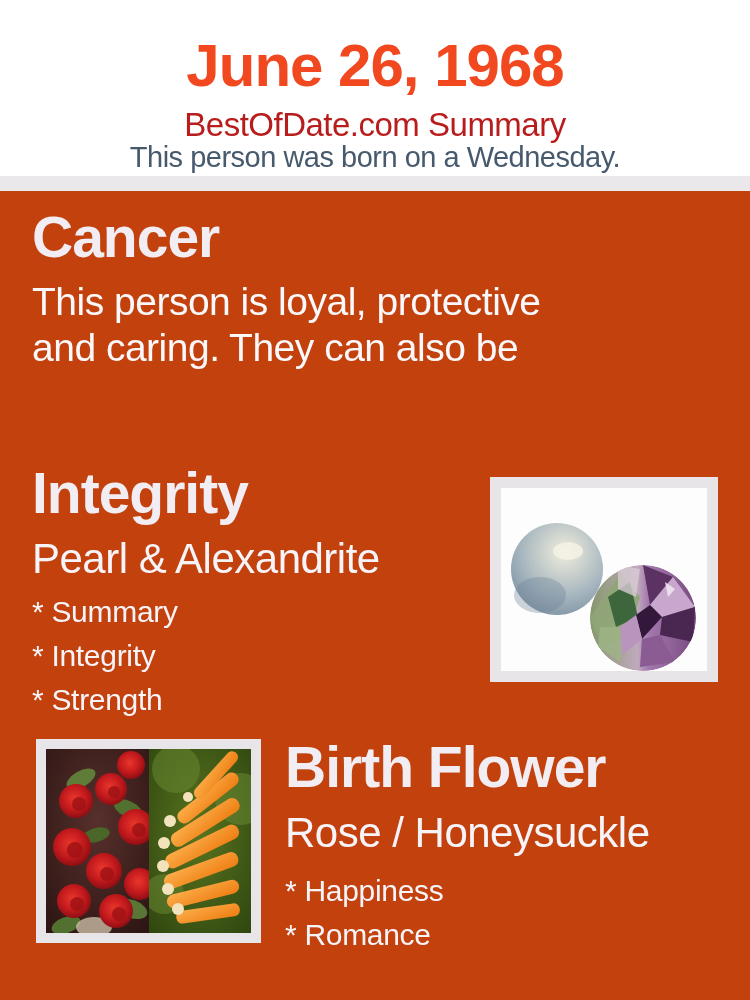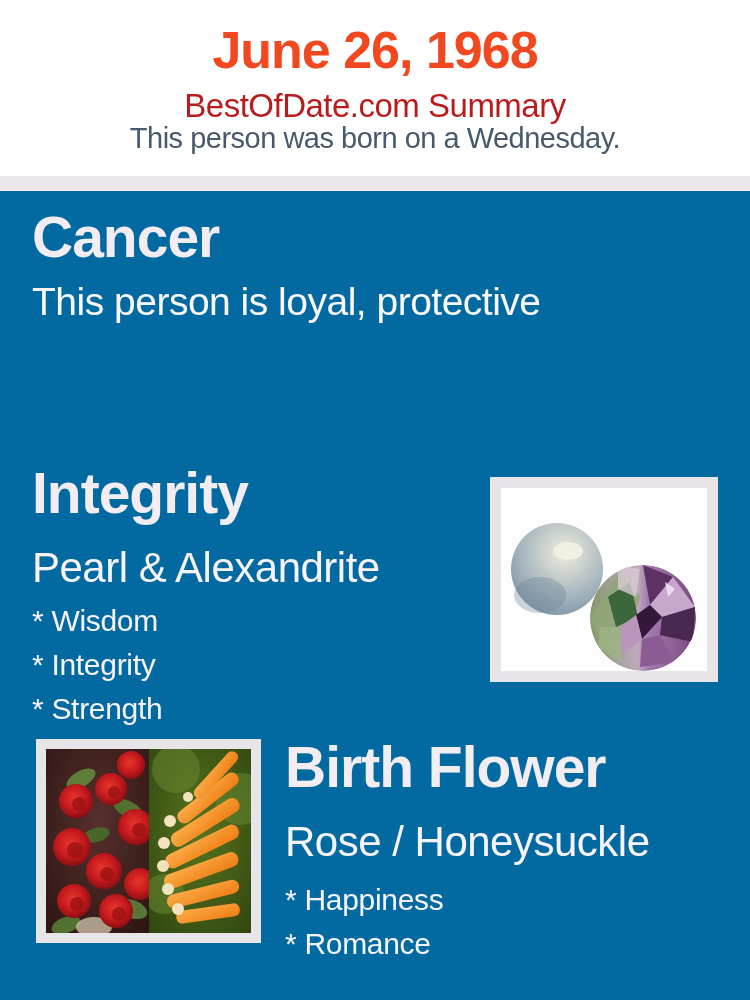--- a/index.html
+++ b/index.html
@@ -2,30 +2,30 @@
 <html><head>
 <meta charset="utf-8">
 <style>
   html,body{margin:0;padding:0;background:#fff;}
   .card{
     position:relative;width:750px;height:1000px;overflow:hidden;
     font-family:"Liberation Sans",sans-serif;background:#FFFFFF;
   }
   
   .top{box-sizing:border-box;height:176px;padding-top:24px;text-align:center;background:#FFFFFF;}
-  .date{margin:0;font-size:52px;line-height:52px;font-weight:bold;letter-spacing:-1px;color:#F2481F;text-align:center;}
+  .date{margin:16px;font-size:60px;line-height:52px;font-weight:bold;letter-spacing:-1px;color:#F2481F;text-align:center;}
   .summary{margin-top:13px;font-size:33px;line-height:34px;letter-spacing:-0.5px;color:#b91c1c;}
   .note{font-size:29px;line-height:30px;letter-spacing:-0.5px;color:#475A6D;}
   .divider{height:15px;background:#EAE8EB;}
   
-  .purple{position:absolute;top:191px;left:0;right:0;bottom:0;background:#0369a1;padding-left:20px;}
+  .purple{position:absolute;top:191px;left:0;right:0;bottom:0;background:#c2410c;padding-left:20px;}
   .purple h2{margin:0;font-weight:bold;font-size:57px;line-height:60px;letter-spacing:-1px;color:#F1EDF3;}
   .zodiac-title{position:absolute;left:32px;top:16px;}
   .zodiac-desc{position:absolute;left:32px;top:88px;font-size:39px;line-height:46px;letter-spacing:-0.5px;color:#FAF8FB;}
-  .names{margin-top:21px;font-size:42px;line-height:48px;letter-spacing:-0.5px;color:#F7F4F9;}
+  .names{margin-top:12px;font-size:42px;line-height:48px;letter-spacing:-0.5px;color:#F7F4F9;}
   .trait{font-size:30px;line-height:44px;letter-spacing:-0.3px;color:#F7F4F9;}
   .traits{margin-top:7px;}
   .birthstone-text{position:absolute;left:32px;top:272px;}
   .flower-text{position:absolute;left:285px;top:546px;}
   .stone-img{position:absolute;left:490px;top:286px;width:228px;height:205px;margin:0;}
   .flower-img{position:absolute;left:36px;top:548px;width:225px;height:204px;margin:0;}
   figure svg{display:block;}
 </style>
 </head>
 <body>
@@ -39,27 +39,28 @@
   </header>
 
   <div class="divider"></div>
 
   <section class="purple">
 
     <h2 class="zodiac-title">Cancer</h2>
 
     <div class="zodiac-desc">
       <div>This person is loyal, protective</div>
+      <div>and caring. They can also be</div>
     </div>
 
     <div class="birthstone-text">
       <h2>Integrity</h2>
       <div class="names">Pearl &amp; Alexandrite</div>
       <div class="traits">
-        <div class="trait">* Wisdom</div>
+        <div class="trait">* Summary</div>
         <div class="trait">* Integrity</div>
         <div class="trait">* Strength</div>
       </div>
     </div>
 
     <figure class="stone-img">
       <svg width="228" height="205" viewBox="0 0 228 205">
         <defs>
           <radialGradient id="pg" cx="58%" cy="32%" r="75%">
             <stop offset="0%" stop-color="#EFEDDE"></stop>

